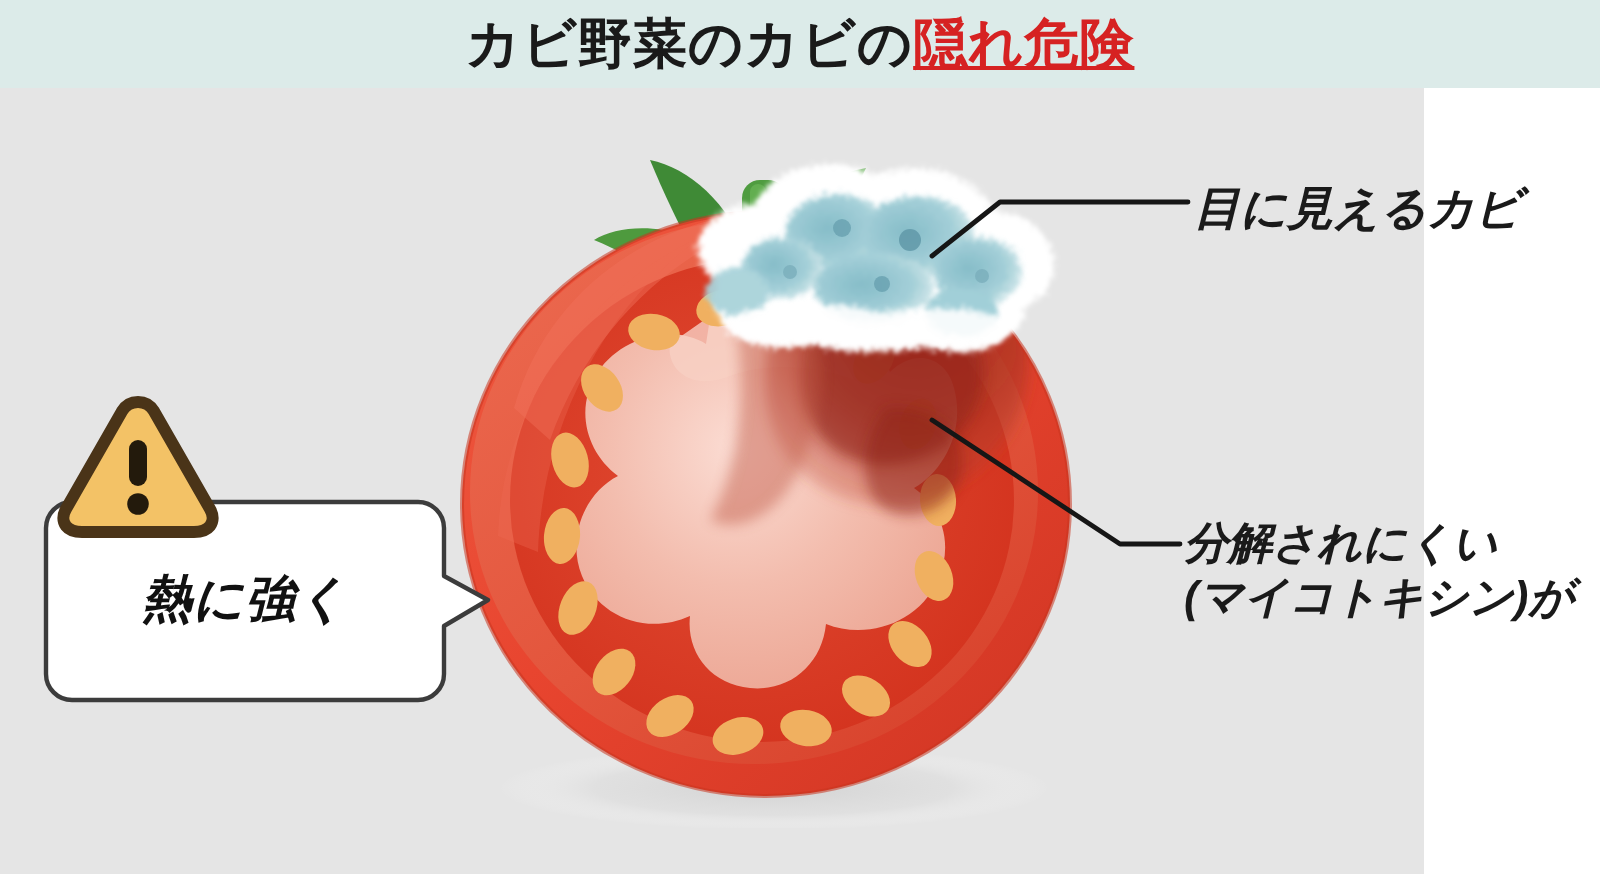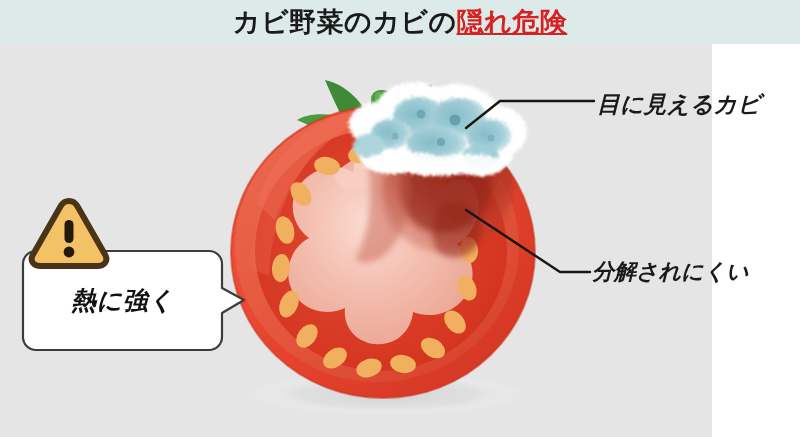--- a/index.html
+++ b/index.html
@@ -275,20 +275,21 @@
       <polyline points="466,84 500,57 594,57" fill="none" stroke="#161616" stroke-width="2.4" stroke-linecap="round" stroke-linejoin="round"></polyline>
       <polyline points="466,166 560,228 590,228" fill="none" stroke="#161616" stroke-width="2.4" stroke-linecap="round" stroke-linejoin="round"></polyline>
     </svg>
 
     <div id="callout-visible-mold" class="callout-label">
       <span>目に見えるカビ</span>
     </div>
 
     <div id="callout-invisible-toxin" class="callout-label">
       <span>分解されにくい</span>
+      <span>(マイコトキシン)が</span>
     </div>
 
     <div id="speech-bubble">
       <svg id="bubble-svg" viewBox="0 0 225 101" xmlns="http://www.w3.org/2000/svg">
         <path d="M14,1 H187 A13,13 0 0 1 200,14 V38 L222,50 L200,63 V87
                  A13,13 0 0 1 187,100 H14 A13,13 0 0 1 1,87 V14 A13,13 0 0 1 14,1 Z" fill="#ffffff" stroke="#3c3c3c" stroke-width="2.2" stroke-linejoin="round"></path>
       </svg>
       <div id="bubble-text">
         <span id="bubble-line-1">熱に強く</span>
       </div>

